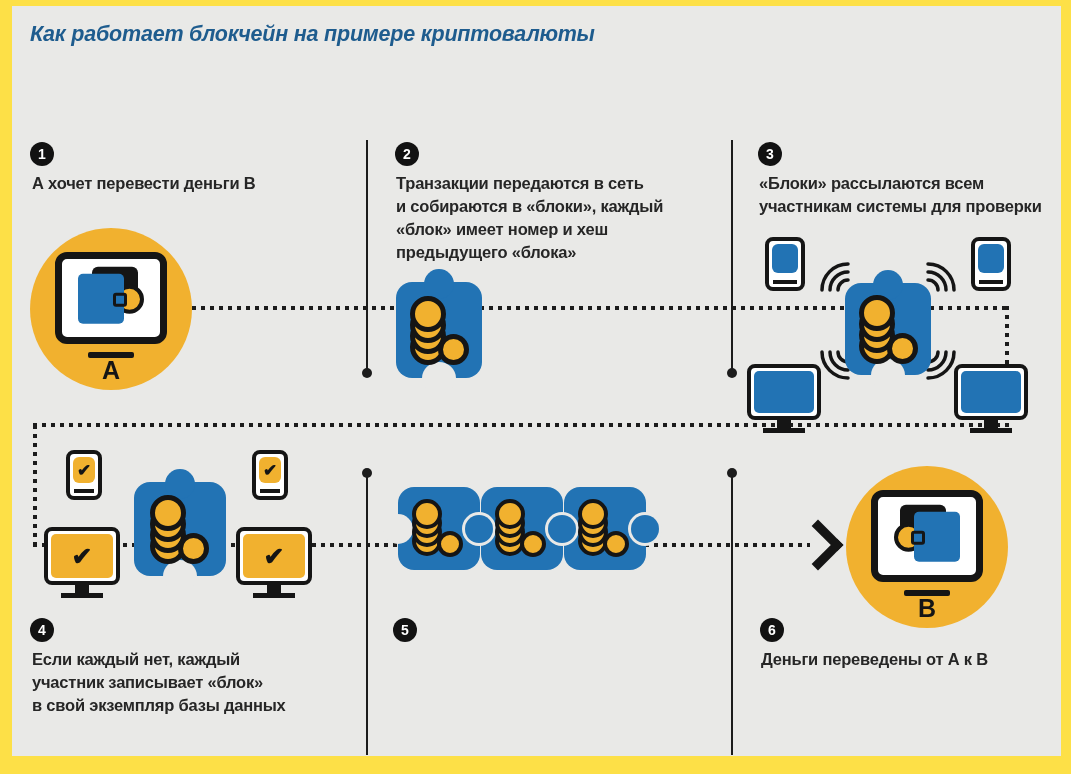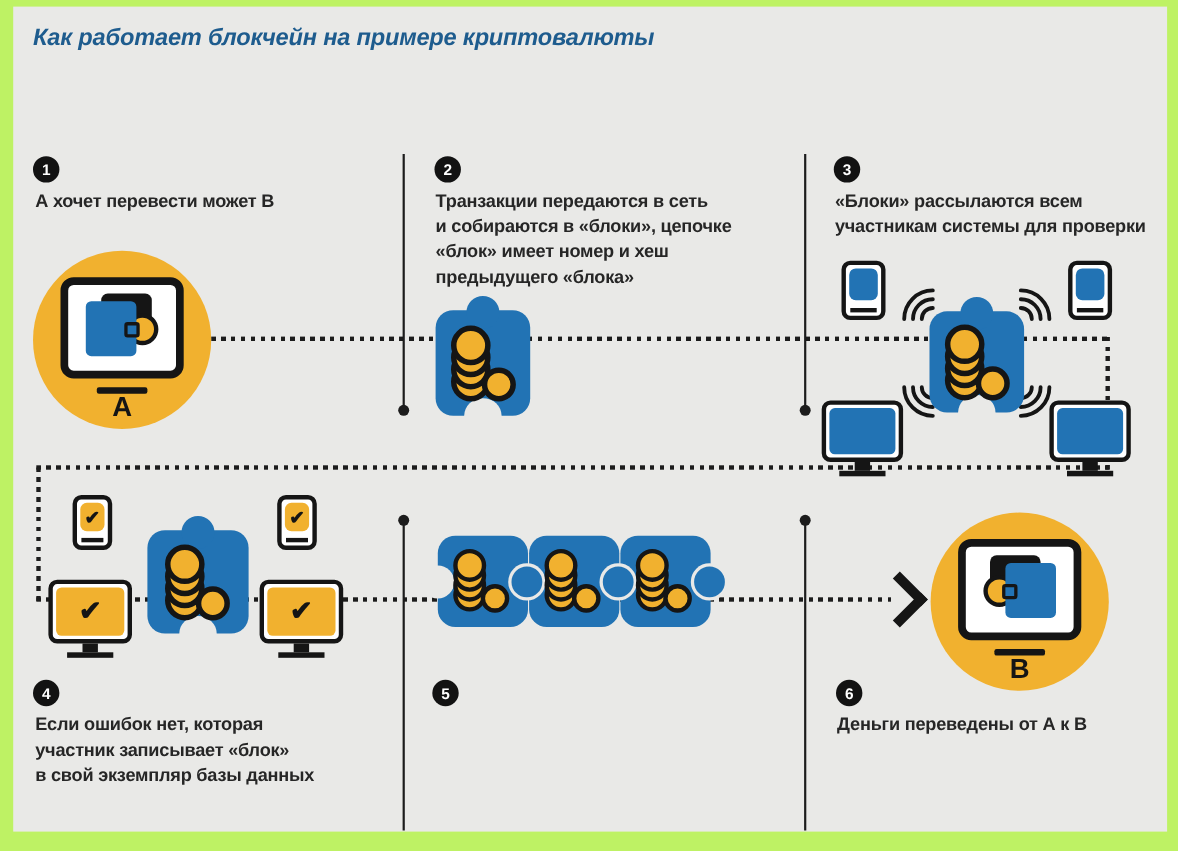--- a/index.html
+++ b/index.html
@@ -1,17 +1,17 @@
 <!DOCTYPE html>
 <html><head>
 <meta charset="utf-8">
 <style>
   html,body { margin:0; padding:0; background:#fff; }
   #stage {
-    position:relative; width:1071px; height:774px; background:#bef264;
+    position:relative; width:1071px; height:774px; background:#fde047;
     font-family:"Liberation Sans", sans-serif; overflow:hidden;
   }
   .panel { position:absolute; left:12px; top:6px; right:10px; bottom:18px; background:#e9e9e7; }
 
   .title {
     position:absolute; left:30px; top:22px; margin:0;
     font-size:21.5px; font-weight:bold; font-style:italic;
     color:#1e5c8e; letter-spacing:-0.2px;
   }
 
@@ -291,24 +291,24 @@
     <div class="avatar-label">В</div>
   </div>
 
   <div class="badge" style="left:30px;top:142px">1</div>
   <div class="badge" style="left:395px;top:142px">2</div>
   <div class="badge" style="left:758px;top:142px">3</div>
   <div class="badge" style="left:30px;top:618px">4</div>
   <div class="badge" style="left:393px;top:618px">5</div>
   <div class="badge" style="left:760px;top:618px">6</div>
 
-  <div class="step-text" style="left:32px;top:172px">А хочет перевести может В</div>
+  <div class="step-text" style="left:32px;top:172px">А хочет перевести деньги В</div>
   <div class="step-text" style="left:396px;top:172px">Транзакции передаются в сеть
-и собираются в «блоки», цепочке
+и собираются в «блоки», каждый
 «блок» имеет номер и хеш
 предыдущего «блока»</div>
   <div class="step-text" style="left:759px;top:172px">«Блоки» рассылаются всем
 участникам системы для проверки</div>
-  <div class="step-text" style="left:32px;top:648px">Если ошибок нет, которая
+  <div class="step-text" style="left:32px;top:648px">Если каждый нет, каждый
 участник записывает «блок»
 в свой экземпляр базы данных</div>
   <div class="step-text" style="left:761px;top:648px">Деньги переведены от А к В</div>
 </div>
 
 </body></html>

